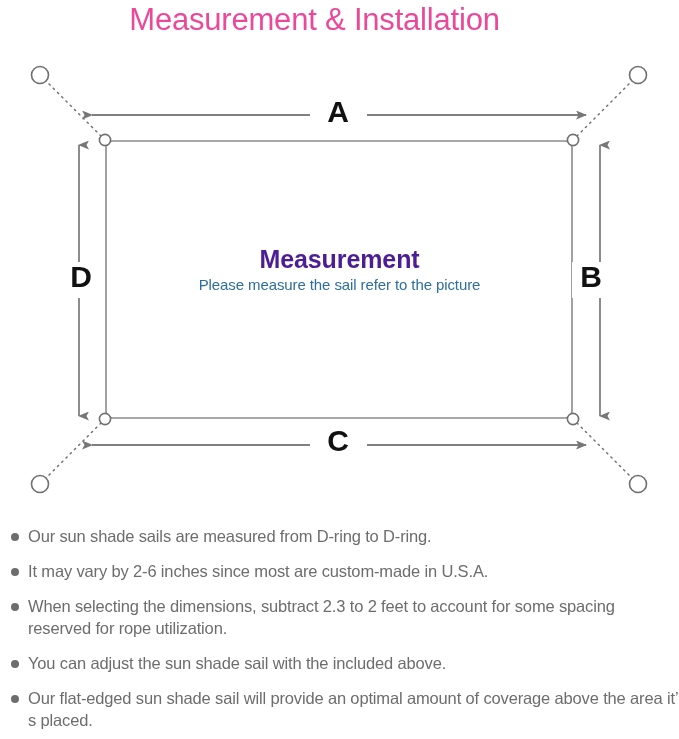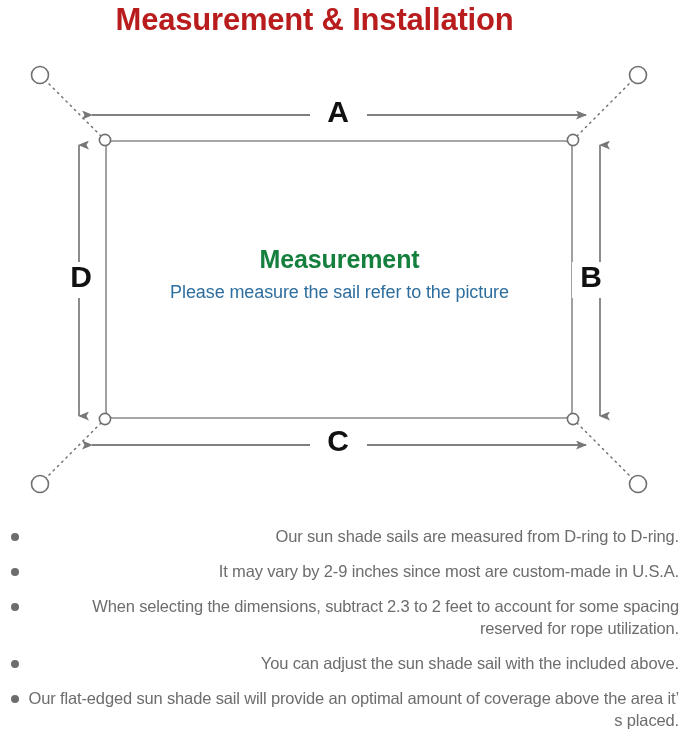--- a/index.html
+++ b/index.html
@@ -20,23 +20,23 @@
   
   #page-title {
     position: absolute;
     left: 0;
     top: 0;
     width: 629px;
     height: 42px;
     line-height: 40px;
     text-align: center;
     font-size: 31px;
-    font-weight: bold;
+    font-weight: normal;
     letter-spacing: -0.2px;
-    color: #b91c1c;
+    color: #ec4899;
     white-space: nowrap;
   }
 
   
   #diagram {
     position: absolute;
     left: 0;
     top: 44px;
     width: 679px;
     height: 470px;
@@ -65,48 +65,47 @@
     position: absolute;
     left: 0;
     top: 200px;
     width: 679px;
     text-align: center;
     pointer-events: none;
   }
   #center-heading {
     font-size: 25px;
     font-weight: bold;
-    color: #15803d;
+    color: #4c1d95;
     line-height: 30px;
     letter-spacing: -0.1px;
   }
   #center-sub {
-    font-size: 18px;
+    font-size: 15px;
     color: #2e6e9e;
     line-height: 22px;
-    margin-top: 7px;
+    margin-top: 0;
     letter-spacing: -0.1px;
   }
 
   
   #notes {
     position: absolute;
     left: 0;
     top: 525px;
     width: 679px;
   }
   .note-item {
     position: relative;
     padding-left: 28px;
     margin-bottom: 13px;
     color: #6d6d6d;
     font-size: 16.5px;
     line-height: 22px;
     letter-spacing: -0.15px;
-    text-align: right;
   }
   .note-bullet {
     position: absolute;
     left: 11px;
     top: 8px;
     width: 8px;
     height: 8px;
     border-radius: 50%;
     background: #6d6d6d;
   }
@@ -178,21 +177,21 @@
   </div>
 </div>
 
 <div id="notes">
   <div class="note-item">
     <span class="note-bullet"></span>
     <span class="note-text">Our sun shade sails are measured from D-ring to D-ring.</span>
   </div>
   <div class="note-item">
     <span class="note-bullet"></span>
-    <span class="note-text">It may vary by 2-9 inches since most are custom-made in U.S.A.</span>
+    <span class="note-text">It may vary by 2-6 inches since most are custom-made in U.S.A.</span>
   </div>
   <div class="note-item">
     <span class="note-bullet"></span>
     <span class="note-text">When selecting the dimensions, subtract 2.3 to 2 feet to account for some spacing reserved for rope utilization.</span>
   </div>
   <div class="note-item">
     <span class="note-bullet"></span>
     <span class="note-text">You can adjust the sun shade sail with the included above.</span>
   </div>
   <div class="note-item">

